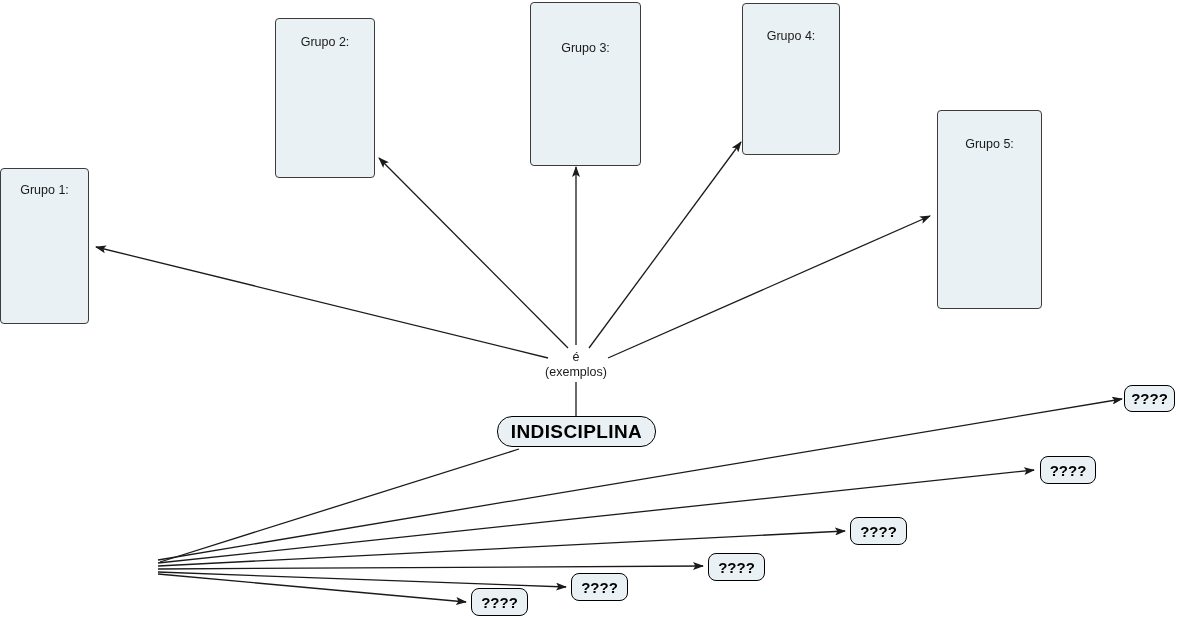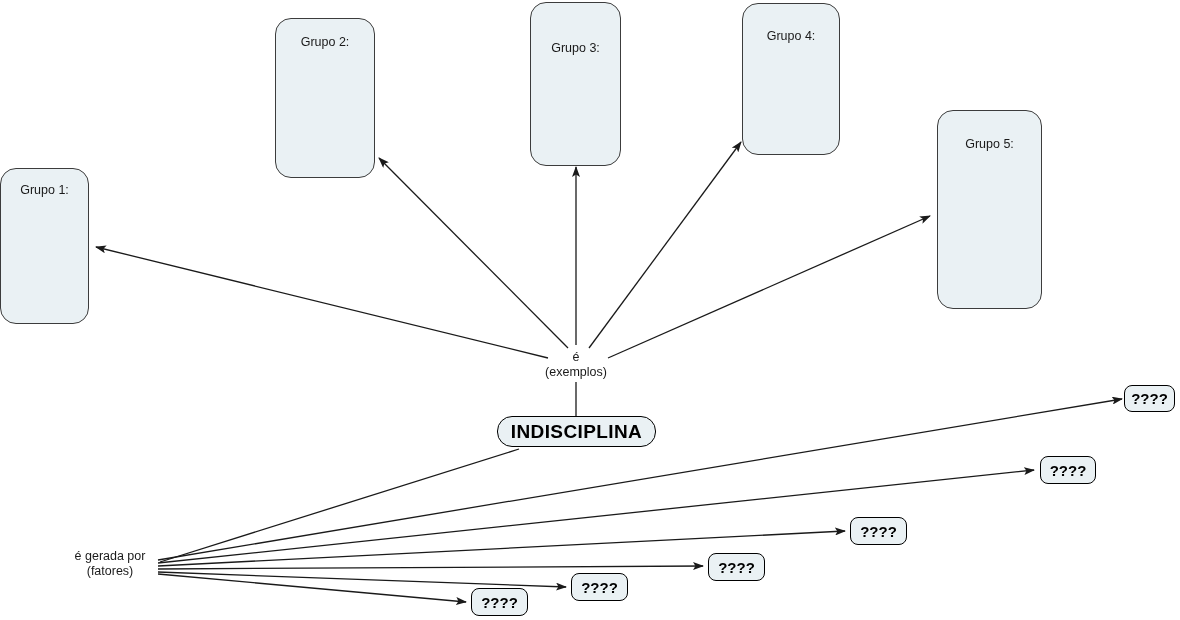--- a/index.html
+++ b/index.html
@@ -23,21 +23,21 @@
     position: absolute;
     left: 0;
     top: 0;
     width: 1180px;
     height: 620px;
   }
   .grupo-box {
     position: absolute;
     background: #eaf1f4;
     border: 1px solid #3c3c3c;
-    border-radius: 16px;
+    border-radius: 4px;
     box-sizing: border-box;
   }
   .grupo-label {
     position: absolute;
     left: 0;
     right: 0;
     text-align: center;
     font-size: 12.5px;
     color: #1a1a1a;
     font-family: "Liberation Sans", sans-serif;
@@ -115,41 +115,37 @@
   </svg>
 
   <div class="grupo-box" style="left:0px; top:168px; width:89px; height:156px;">
     <div class="grupo-label" style="top:14px;">Grupo 1:</div>
   </div>
 
   <div class="grupo-box" style="left:275px; top:18px; width:100px; height:160px;">
     <div class="grupo-label" style="top:16px;">Grupo 2:</div>
   </div>
 
-  <div class="grupo-box" style="left:530px; top:2px; width:91px; height:164px;">
+  <div class="grupo-box" style="left:530px; top:2px; width:111px; height:164px;">
     <div class="grupo-label" style="top:38px;">Grupo 3:</div>
   </div>
 
   <div class="grupo-box" style="left:742px; top:3px; width:98px; height:152px;">
     <div class="grupo-label" style="top:25px;">Grupo 4:</div>
   </div>
 
   <div class="grupo-box" style="left:937px; top:110px; width:105px; height:199px;">
     <div class="grupo-label" style="top:26px;">Grupo 5:</div>
   </div>
 
   <div class="edge-label" style="left:506px; top:350px; width:140px;">
     <span>é</span>
     <span>(exemplos)</span>
   </div>
 
-  <div class="edge-label" style="left:42px; top:549px; width:136px;">
-    <span>é gerada por</span>
-    <span>(fatores)</span>
-  </div>
 
   <div class="center-node" style="left:497px; top:416px; width:159px; height:31px;">
     <span>INDISCIPLINA</span>
   </div>
 
   <div class="factor-node" style="left:1124px; top:385px; width:51px; height:27px;">
     <span>????</span>
   </div>
 
   <div class="factor-node" style="left:1040px; top:456px; width:56px; height:28px;">

